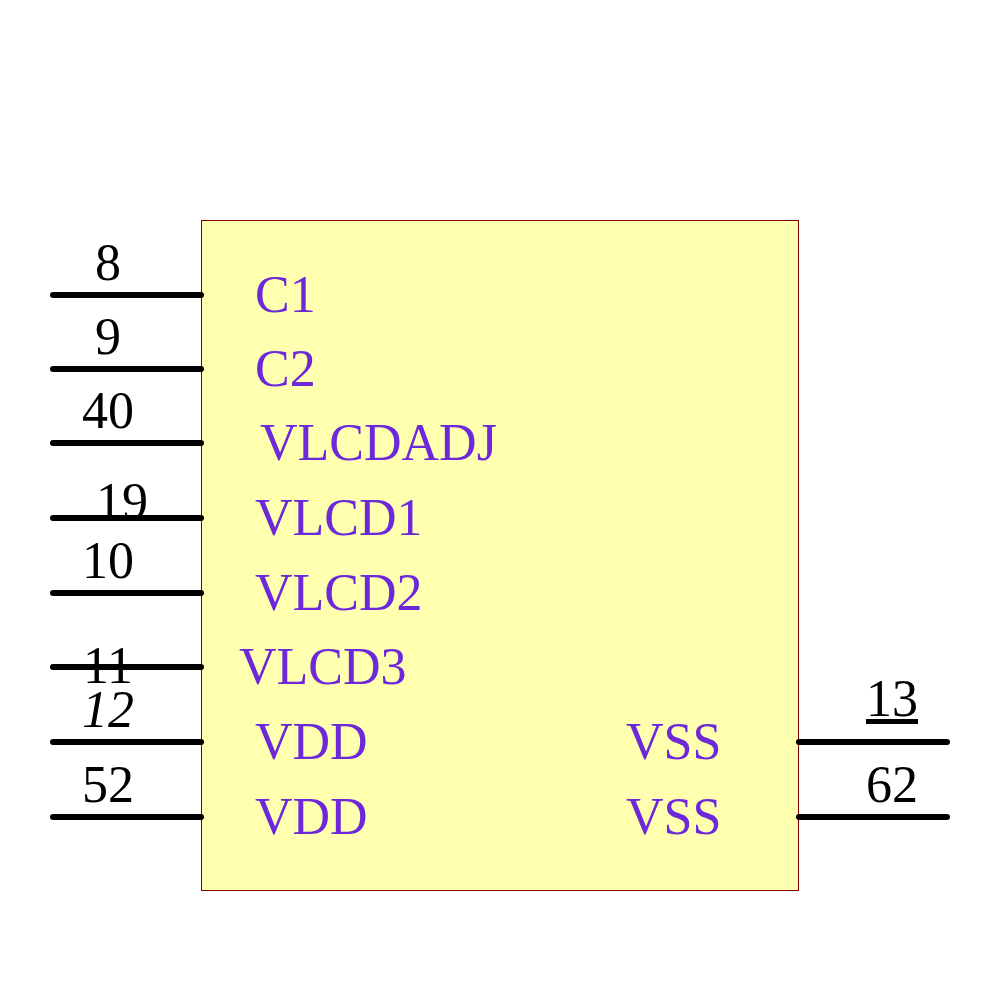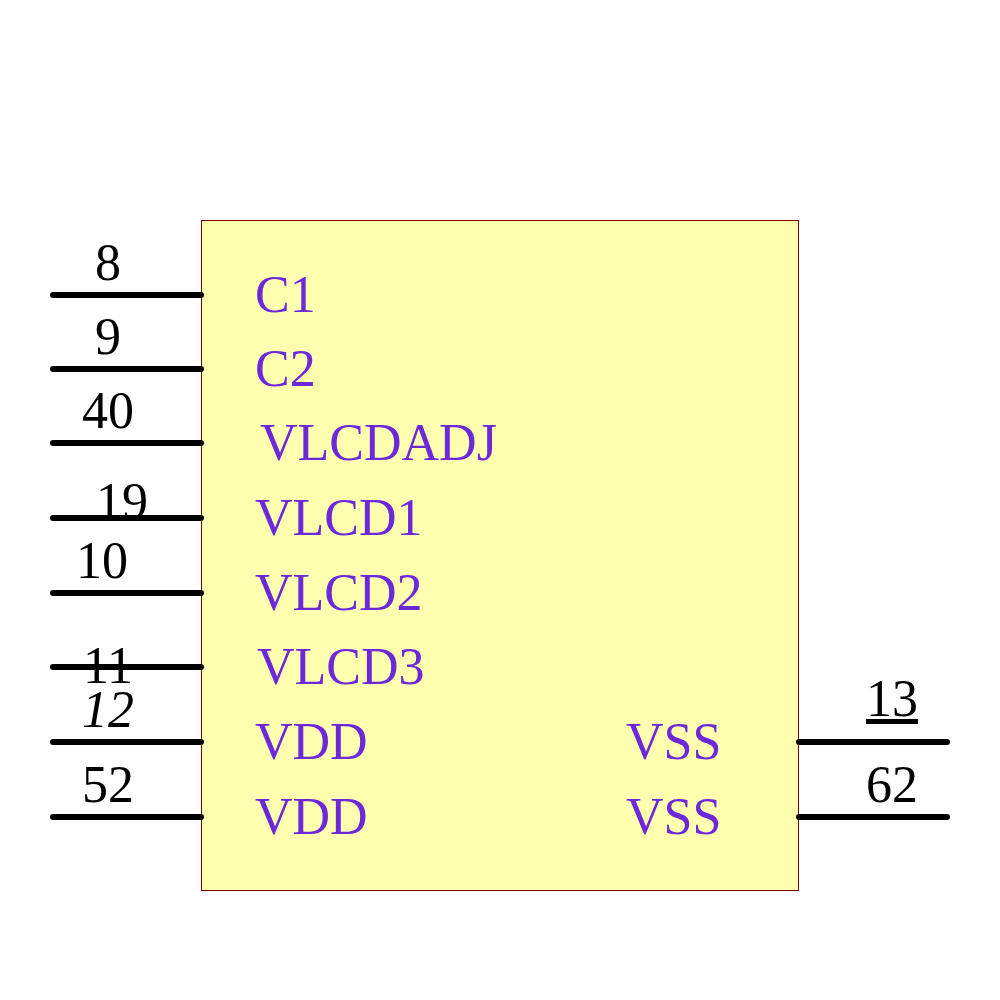--- a/index.html
+++ b/index.html
@@ -20,25 +20,25 @@
     <div class="pin-line" style="left: 50px; width: 154px; top: 366px;"></div>
     <div class="pin-num" style="left: 38px; top: 311px;">9</div>
     <div class="pin-name" style="left: 255px; top: 343px; text-align: center;">C2</div>
     <div class="pin-line" style="left: 50px; width: 154px; top: 440px;"></div>
     <div class="pin-num" style="left: 38px; top: 385px;">40</div>
     <div class="pin-name" style="left: 260px; top: 417px;">VLCDADJ</div>
     <div class="pin-line" style="left: 50px; width: 154px; top: 515px;"></div>
     <div class="pin-num" style="left: 52px; top: 460px; margin-top: 16px;">19</div>
     <div class="pin-name" style="left: 255px; top: 492px;">VLCD1</div>
     <div class="pin-line" style="left: 50px; width: 154px; top: 590px;"></div>
-    <div class="pin-num" style="left: 32px; top: 535px;">10</div>
+    <div class="pin-num" style="left: 38px; top: 535px;">10</div>
     <div class="pin-name" style="left: 255px; top: 567px;">VLCD2</div>
     <div class="pin-line" style="left: 50px; width: 154px; top: 664px;"></div>
     <div class="pin-num" style="left: 38px; top: 640px;">11</div>
-    <div class="pin-name" style="left: 257px; top: 641px;">VLCD3</div>
+    <div class="pin-name" style="left: 239px; top: 641px;">VLCD3</div>
     <div class="pin-line" style="left: 50px; width: 154px; top: 739px;"></div>
     <div class="pin-num" style="left: 38px; top: 684px; font-style: italic;">12</div>
     <div class="pin-name" style="left: 255px; top: 716px;">VDD</div>
     <div class="pin-line" style="left: 50px; width: 154px; top: 814px;"></div>
     <div class="pin-num" style="left: 38px; top: 759px;">52</div>
     <div class="pin-name" style="left: 255px; top: 791px;">VDD</div>
     <div class="pin-line" style="left: 796px; width: 154px; top: 739px;"></div>
     <div class="pin-num" style="left: 822px; top: 673px; text-decoration: underline;">13</div>
     <div class="pin-name" style="left: 626px; top: 716px;">VSS</div>
     <div class="pin-line" style="left: 796px; width: 154px; top: 814px;"></div>

